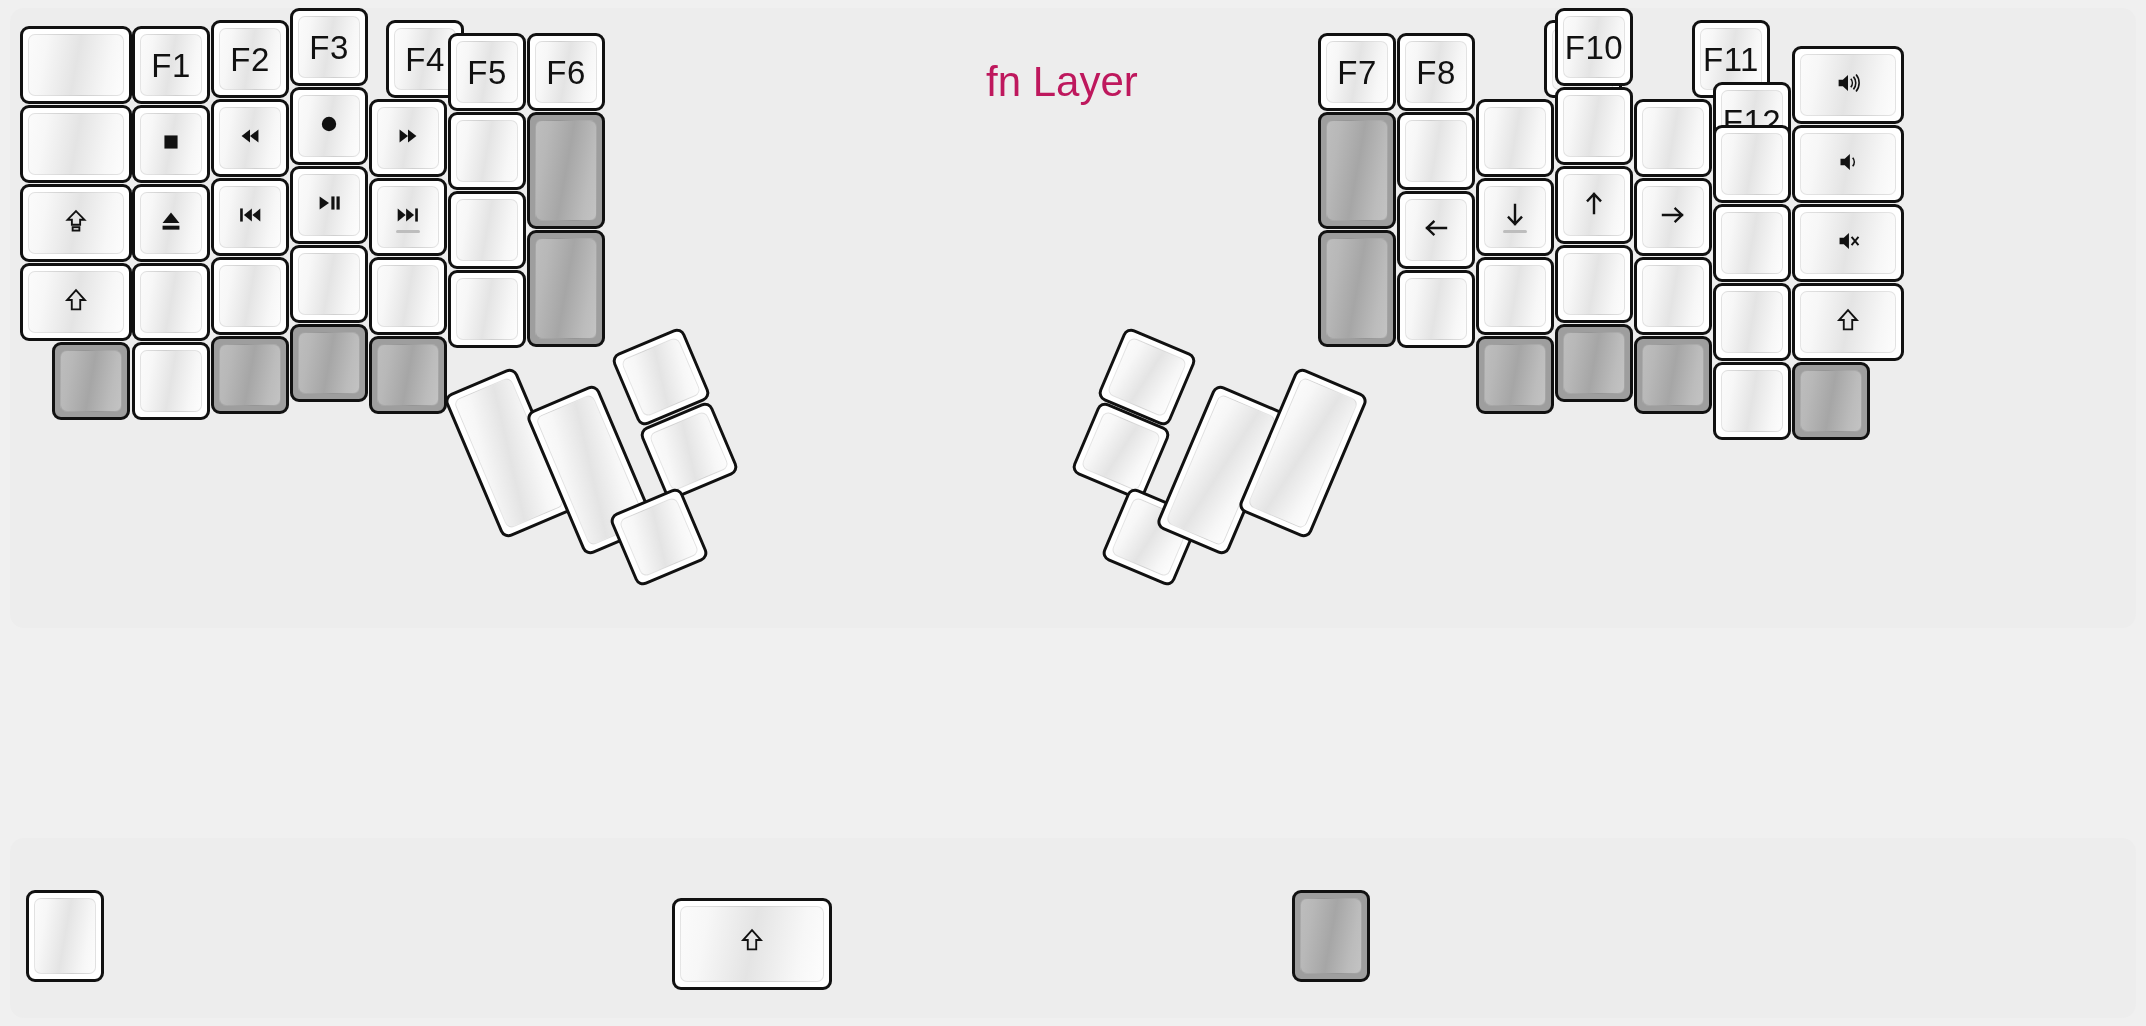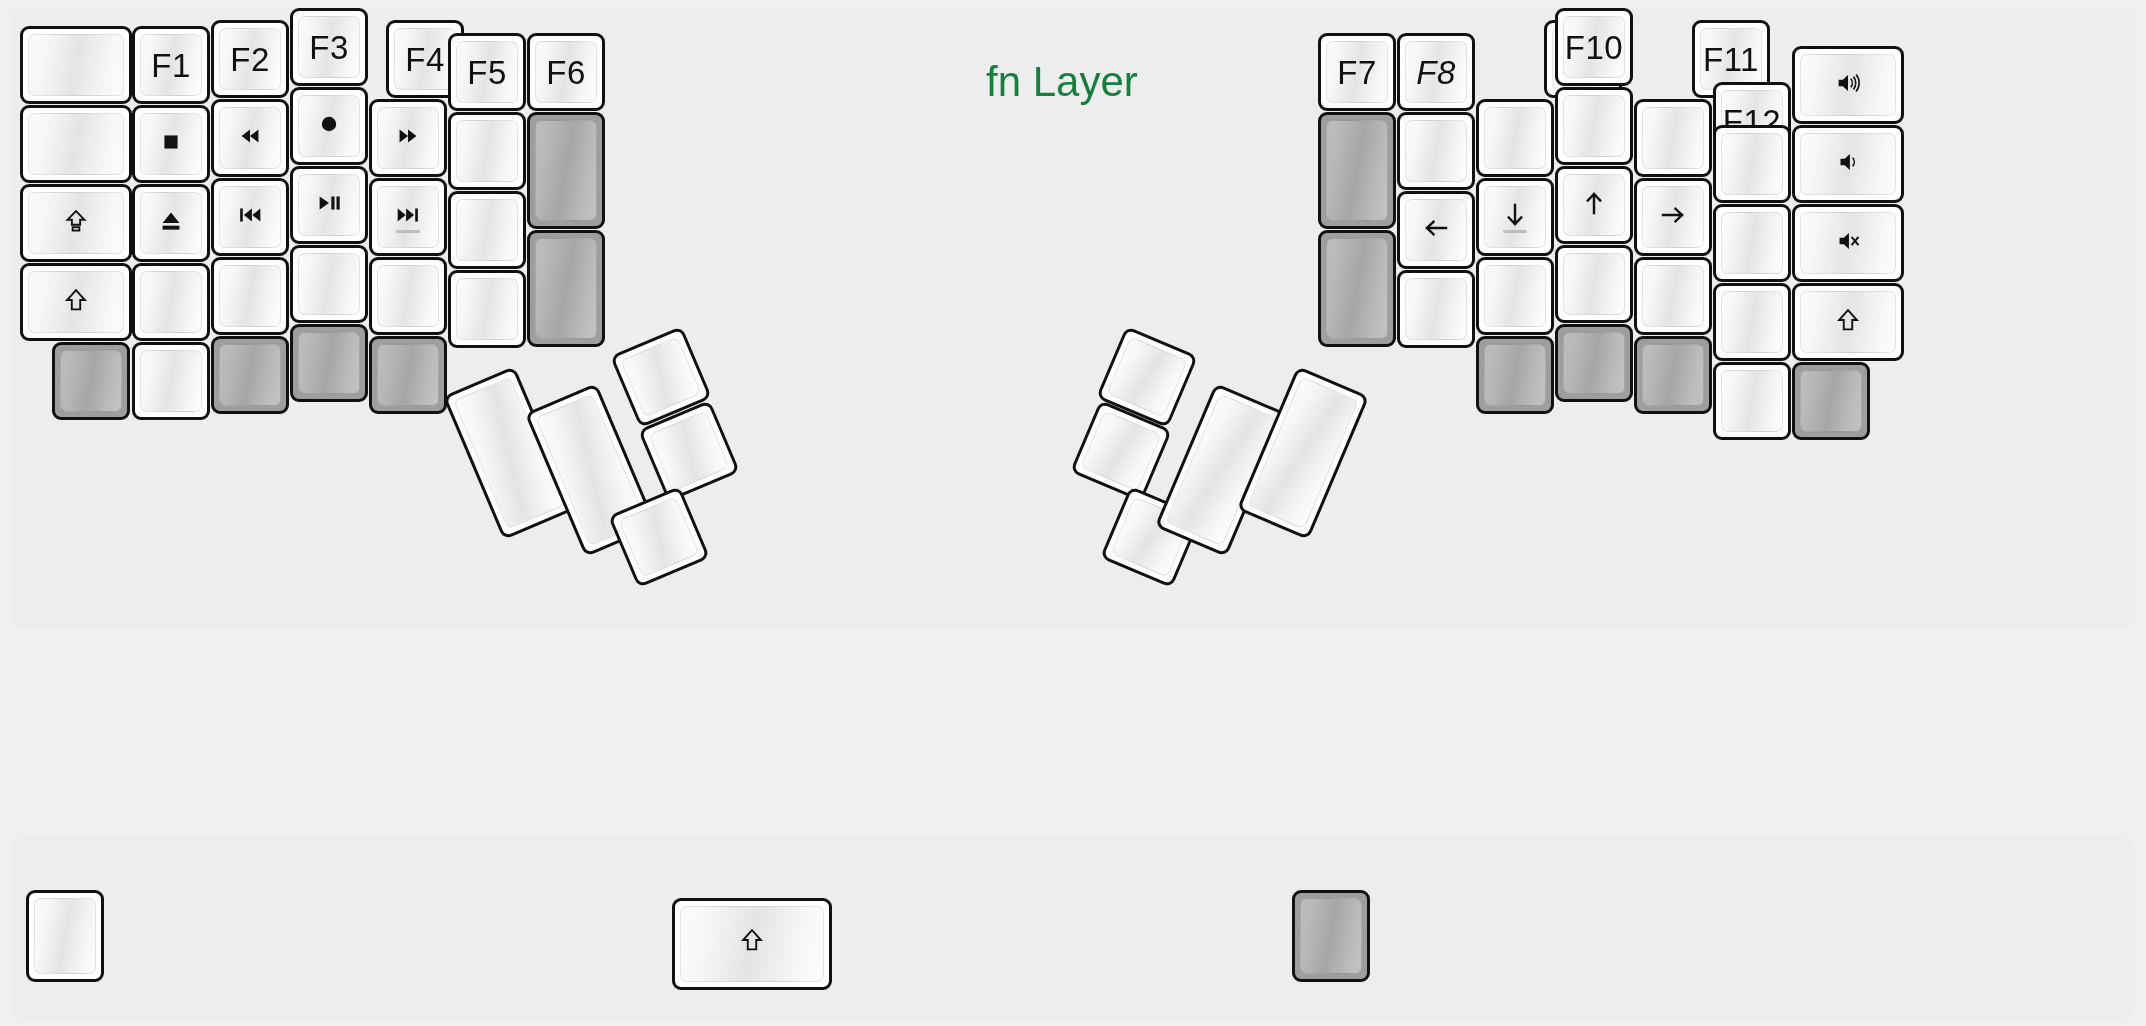--- a/index.html
+++ b/index.html
@@ -57,21 +57,21 @@
     bottom:14px;width:24px;height:3px;background:#bdbdbd;border-radius:2px;
   }
 
   
   .thumb{position:absolute;transform-origin:center center;}
 
   
   #title{
     position:absolute;
     left:986px;top:58px;
-    font-size:42px;color:#15803d;
+    font-size:42px;color:#be185d;
     font-family:"Liberation Sans", sans-serif;
     white-space:nowrap;
   }
 
   
   .legend-item{position:absolute;display:flex;align-items:center;}
   .legend-key{
     position:relative;
     box-sizing:border-box;
     border:3px solid #111;border-radius:9px;background:#fff;padding:5px;
@@ -295,21 +295,21 @@
         <div class="cap">
           <span class="flabel">F7</span>
         </div>
       </div>
       <div class="key trans" style="left: 1318px; top: 112px; width: 78px; height: 117px;">
         <div class="cap"></div>
       </div>
       <div class="key trans" style="left: 1318px; top: 230px; width: 78px; height: 117px;">
         <div class="cap"></div>
       </div>
-      <div class="key" style="left: 1397px; top: 33px; width: 78px; height: 78px; font-style: italic;">
+      <div class="key" style="left: 1397px; top: 33px; width: 78px; height: 78px;">
         <div class="cap">
           <span class="flabel">F8</span>
         </div>
       </div>
       <div class="key" style="left: 1397px; top: 112px; width: 78px; height: 78px;">
         <div class="cap"></div>
       </div>
       <div class="key" style="left: 1397px; top: 191px; width: 78px; height: 78px;">
         <div class="cap">
           <span class="glyph"><svg width="32" height="32" viewBox="0 0 32 32" xmlns="http://www.w3.org/2000/svg" fill="#111">

